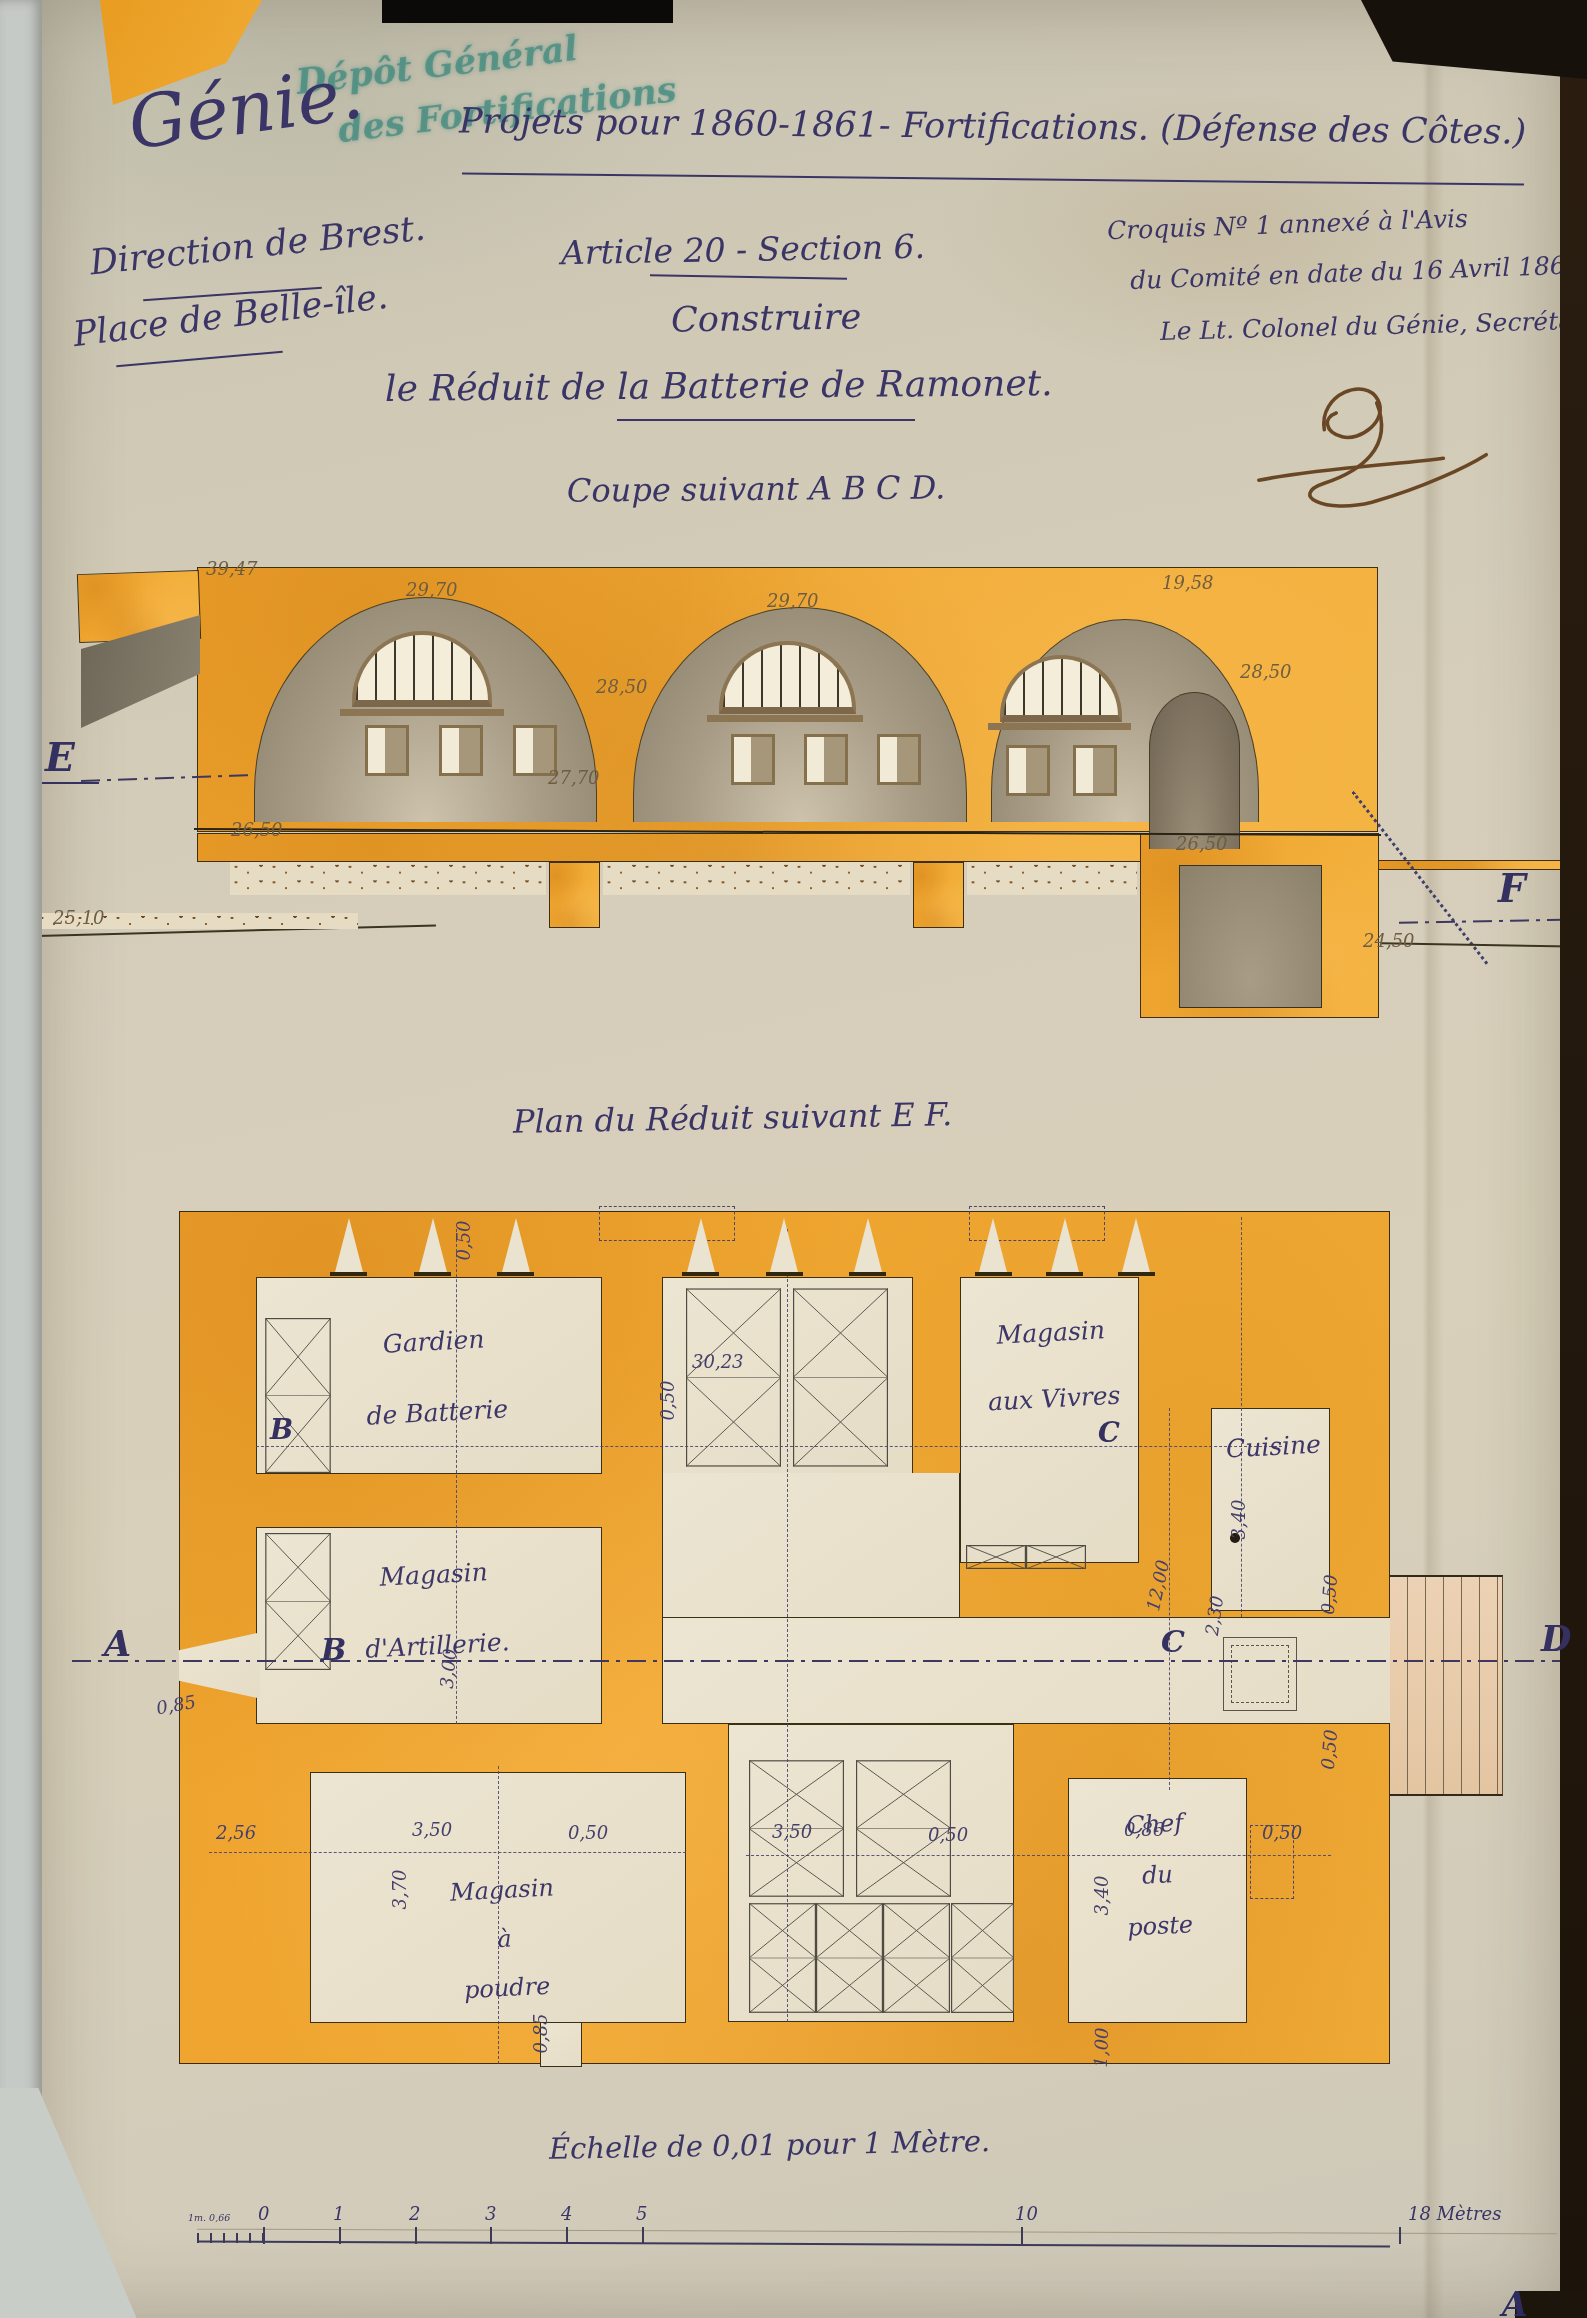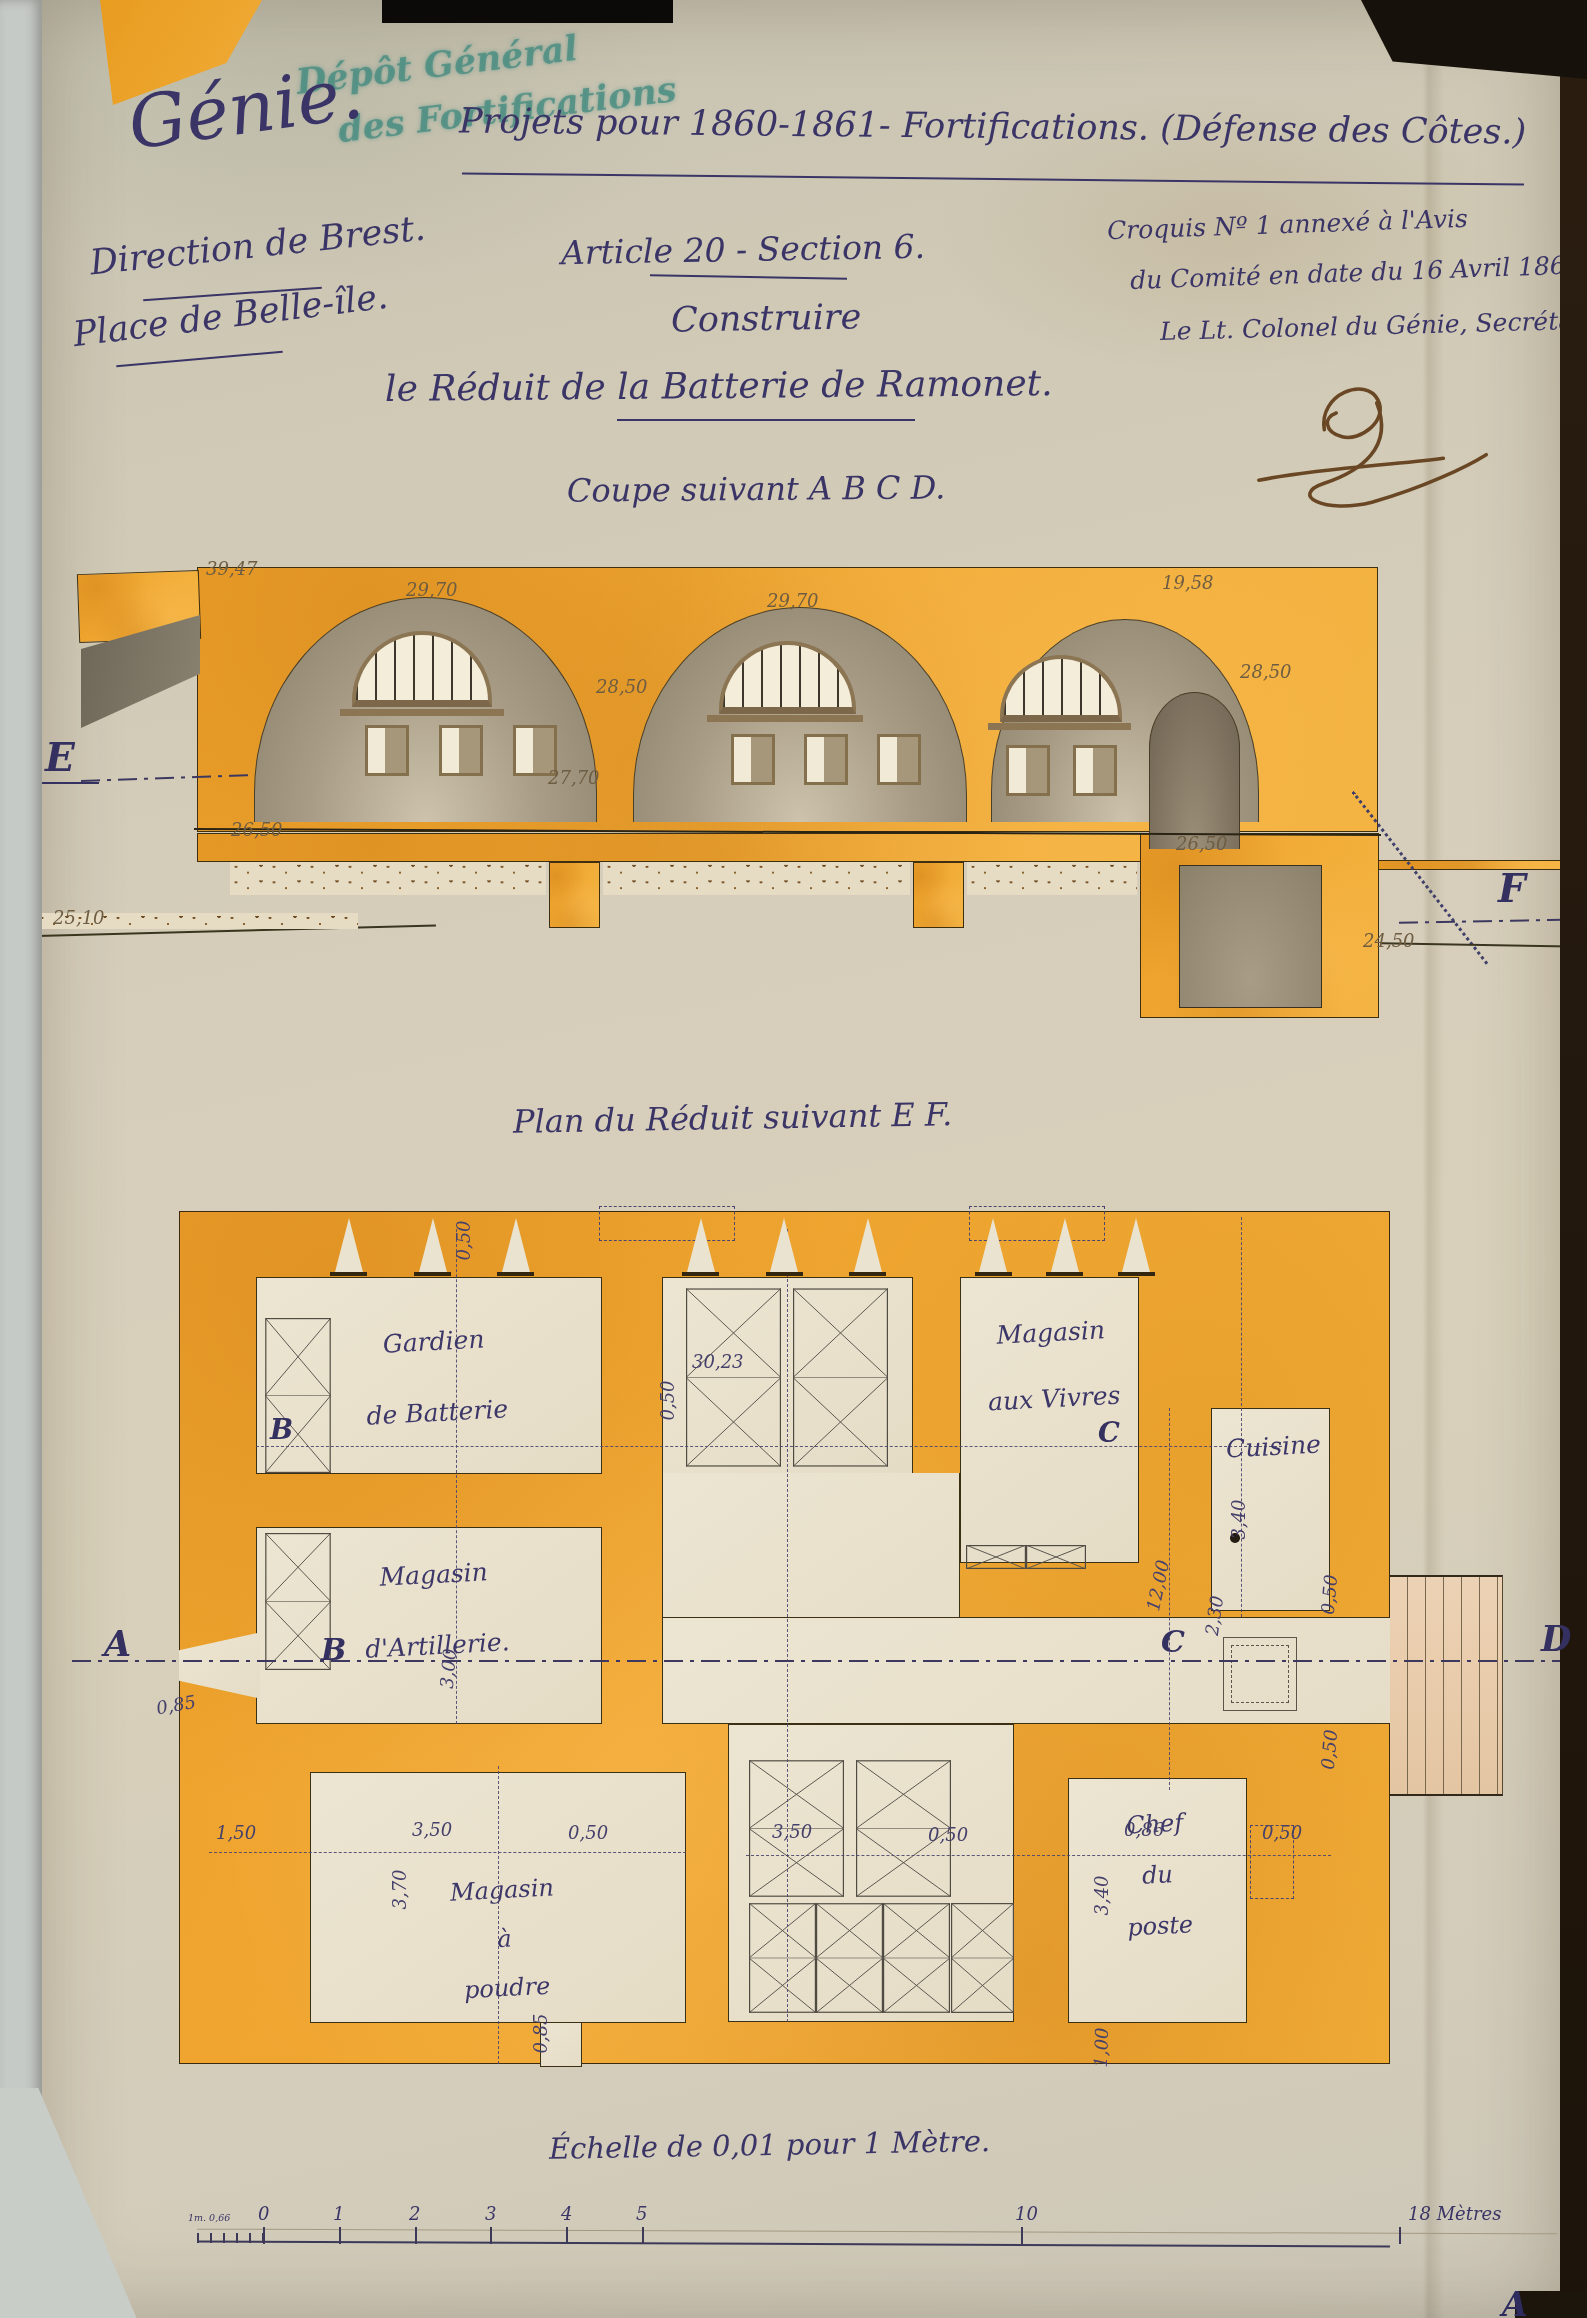--- a/index.html
+++ b/index.html
@@ -338,21 +338,21 @@
       <div class="dim" style="left: 692px; top: 1351px; transform: rotate(0deg);">30,23</div>
       <div class="dim" style="left: 443px; top: 1230px; transform: rotate(-90deg);">0,50</div>
       <div class="dim" style="left: 647px; top: 1390px; transform: rotate(-90deg);">0,50</div>
       <div class="dim" style="left: 1218px; top: 1509px; transform: rotate(-90deg);">3,40</div>
       <div class="dim" style="left: 1132px; top: 1575px; transform: rotate(-78deg);">12,00</div>
       <div class="dim" style="left: 1194px; top: 1605px; transform: rotate(-82deg);">2,30</div>
       <div class="dim" style="left: 1309px; top: 1584px; transform: rotate(-85deg);">0,50</div>
       <div class="dim" style="left: 1309px; top: 1739px; transform: rotate(-85deg);">0,50</div>
       <div class="dim" style="left: 156px; top: 1694px; transform: rotate(-10deg);">0,85</div>
       <div class="dim" style="left: 428px; top: 1658px; transform: rotate(-85deg);">3,00</div>
-      <div class="dim" style="left: 216px; top: 1822px; transform: rotate(0deg);">1,50</div>
+      <div class="dim" style="left: 216px; top: 1822px; transform: rotate(0deg);">2,56</div>
       <div class="dim" style="left: 412px; top: 1819px; transform: rotate(0deg);">3,50</div>
       <div class="dim" style="left: 568px; top: 1822px; transform: rotate(0deg);">0,50</div>
       <div class="dim" style="left: 379px; top: 1879px; transform: rotate(-90deg);">3,70</div>
       <div class="dim" style="left: 520px; top: 2023px; transform: rotate(-90deg);">0,85</div>
       <div class="dim" style="left: 772px; top: 1821px; transform: rotate(0deg);">3,50</div>
       <div class="dim" style="left: 928px; top: 1824px; transform: rotate(0deg);">0,50</div>
       <div class="dim" style="left: 1124px; top: 1819px; transform: rotate(0deg);">0,86</div>
       <div class="dim" style="left: 1262px; top: 1822px; transform: rotate(0deg);">0,50</div>
       <div class="dim" style="left: 1081px; top: 1885px; transform: rotate(-90deg);">3,40</div>
       <div class="dim" style="left: 1081px; top: 2037px; transform: rotate(-88deg);">1,00</div>

